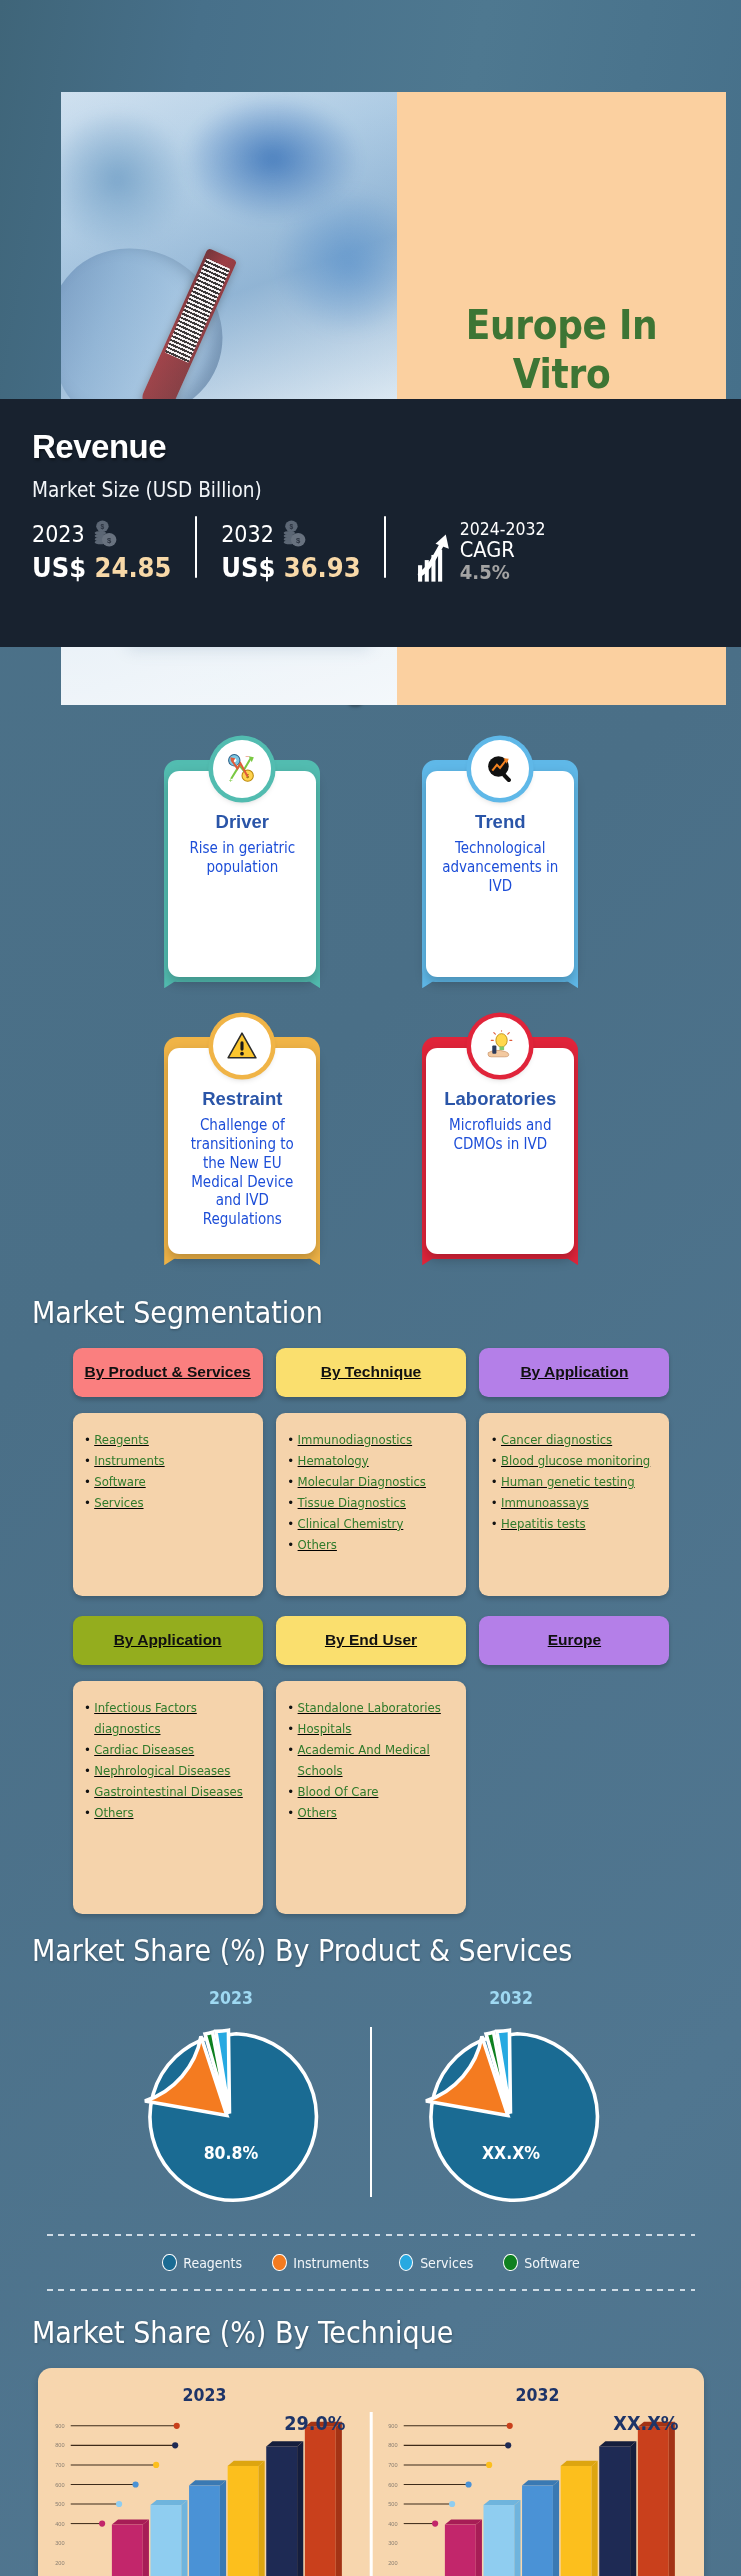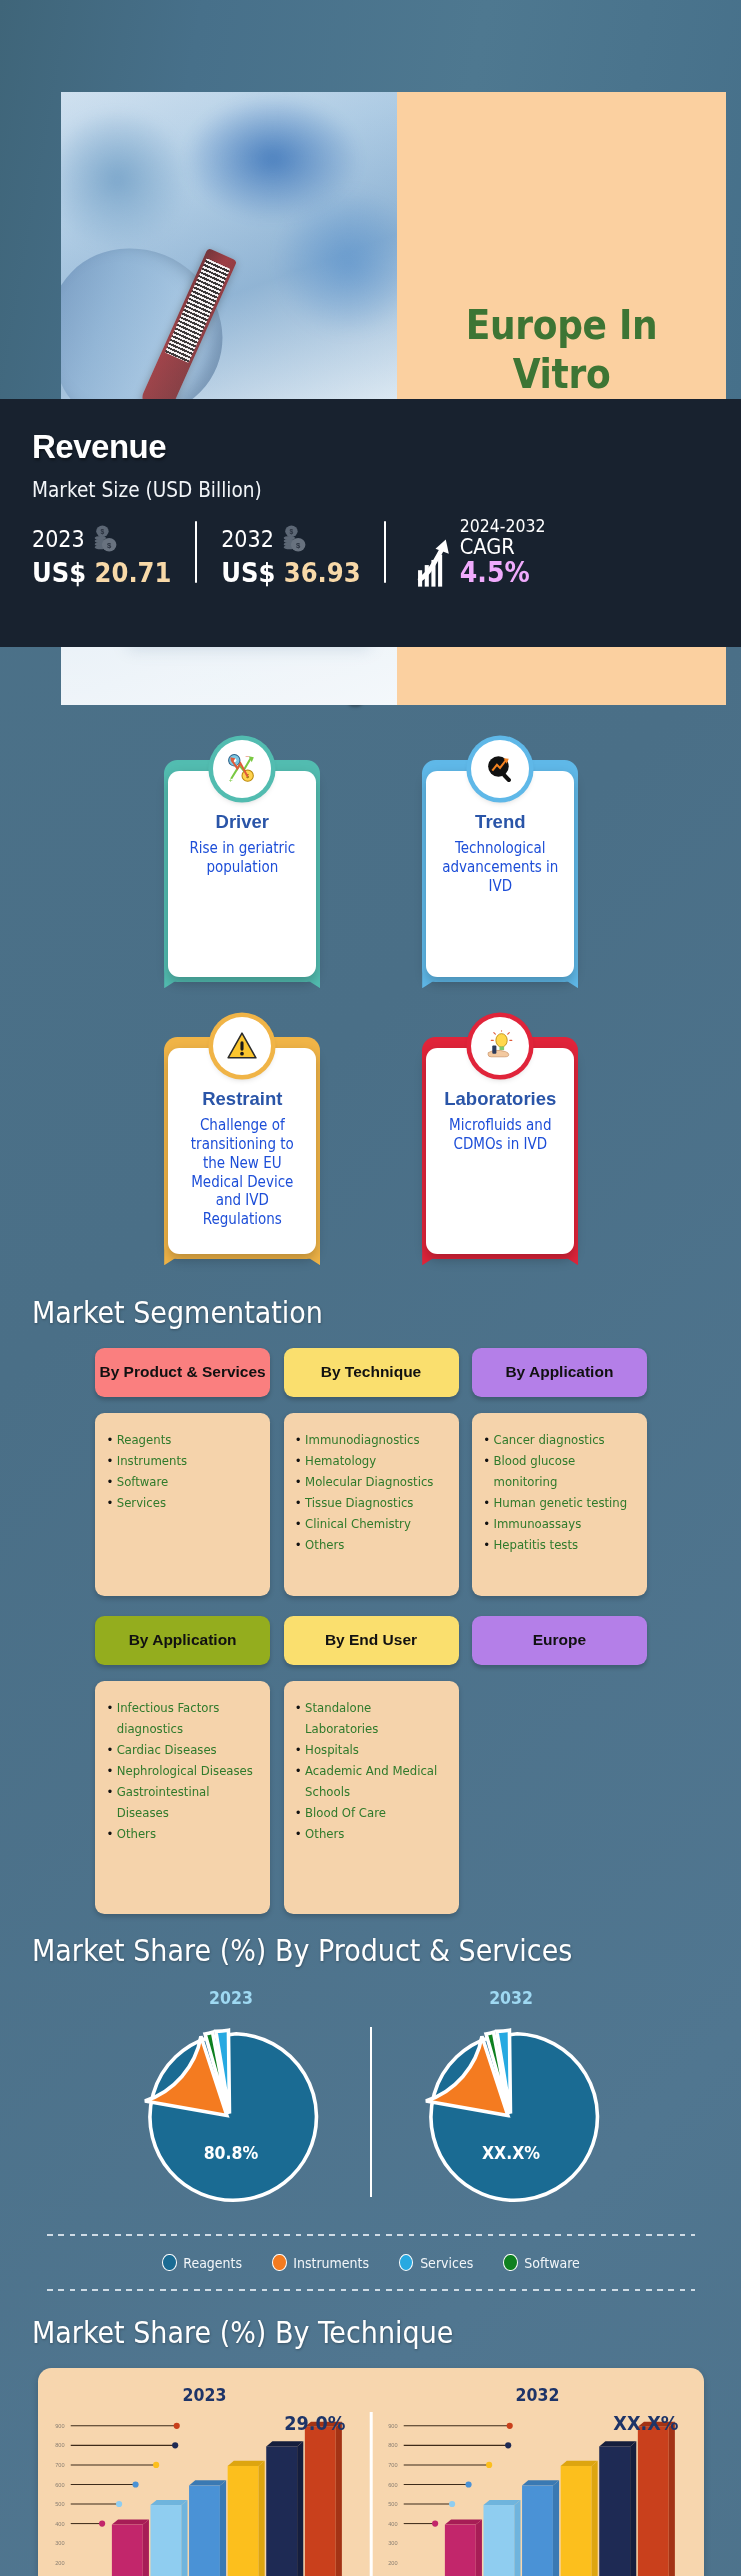--- a/index.html
+++ b/index.html
@@ -123,21 +123,21 @@
   .coin-icon { width: 27px; height: 29px; display:block; }
   .rev-val { font-size: 27px; font-weight: 700; margin-top: 3.1px; white-space:nowrap;
     font-family:"DejaVu Sans Condensed","Liberation Sans",sans-serif;}
   .rev-val .num { color: #f8d9a8; }
   .rev-div { width: 2.1px; height: 62px; background: #ffffff; margin: 0 24px 5.2px 9.3px; border-radius:1px;}
   .cagr-block { display: flex; align-items: flex-end; gap: 5.2px; margin-left: 5.2px;}
   .cagr-icon { width: 39px; height: 52px; }
   .cagr-text { text-align: left; }
   .cagr-years { font-size: 17.5px; font-family:"DejaVu Sans Condensed","Liberation Sans",sans-serif; }
   .cagr-label { font-size: 21.6px; font-family:"DejaVu Sans Condensed","Liberation Sans",sans-serif; line-height:1.05;}
-  .cagr-value { font-size: 28px; font-weight: 700; color: #f0abfc;
+  .cagr-value { font-size: 20px; font-weight: 700; color: #a3a3a3;
     font-family:"DejaVu Sans Condensed","Liberation Sans",sans-serif; line-height:1.05;}
 
   
   .sec-title-center {
     text-align: center; color: #fff; font-weight: 700;
     font-size: 32px; letter-spacing: -0.3px;
     text-shadow: 1px 1.5px 3.1px rgba(0,0,0,.35);
   }
   .sec-title-left {
     color: #fff; font-weight: 400; font-size: 30px;
@@ -172,21 +172,21 @@
     background: #fff;
     display: flex; align-items: center; justify-content: center;
     box-shadow: 0 3.1px 7.2px rgba(0,0,0,.28);
   }
   .factor-name { font-size: 18.5px; font-weight: 700; color: #2a55a8; margin-bottom: 6.2px;}
   .factor-desc { font-size: 15px; color: #1d4ed8; line-height: 1.25;
     font-family:"DejaVu Sans Condensed","Liberation Sans",sans-serif;}
 
   
   .seg-grid { display: flex; justify-content: center; gap: 13.4px; margin-top: 17.5px;}
-  .seg-col { width: 175px; }
+  .seg-col { width: 190px; text-decoration: underline; }
   .seg-head {
     height: 49px; border-radius: 9.3px;
     display: flex; align-items: center; justify-content: center;
     font-size: 15.5px; font-weight: 700; color: #111;
     box-shadow: 0 2.1px 4.1px rgba(0,0,0,.2);
   }
   .seg-body {
     margin-top: 16.5px; background: #f5d3ab; border-radius: 9.3px;
     padding: 15.5px 11.3px; min-height: 183px;
     box-shadow: 0 2.1px 5.2px rgba(0,0,0,.18);
@@ -312,21 +312,21 @@
                 <ellipse cx="18" cy="31" rx="11" ry="4"></ellipse>
               <ellipse cx="18" cy="37" rx="11" ry="4"></ellipse>
                 <ellipse cx="18" cy="43" rx="11" ry="4"></ellipse>
             </g>
             <ellipse cx="35" cy="38" rx="14" ry="13" fill="#68727f"></ellipse>
             <text x="35" y="44" font-size="15" font-weight="700" fill="#2b3340" text-anchor="middle" font-family="Liberation Sans, sans-serif">$</text>
           </svg>
         </div>
         <div class="rev-val">
           <span>US$</span>
-          <span class="num">20.71</span>
+          <span class="num">24.85</span>
         </div>
       </div>
 
       <div class="rev-div"></div>
 
       <div class="rev-block">
         <div class="rev-year-line">
           <span class="rev-year">2032</span>
           <svg class="coin-icon" viewBox="0 0 52 56">
             <ellipse cx="22" cy="12" rx="12" ry="11" fill="#5c6775"></ellipse>

